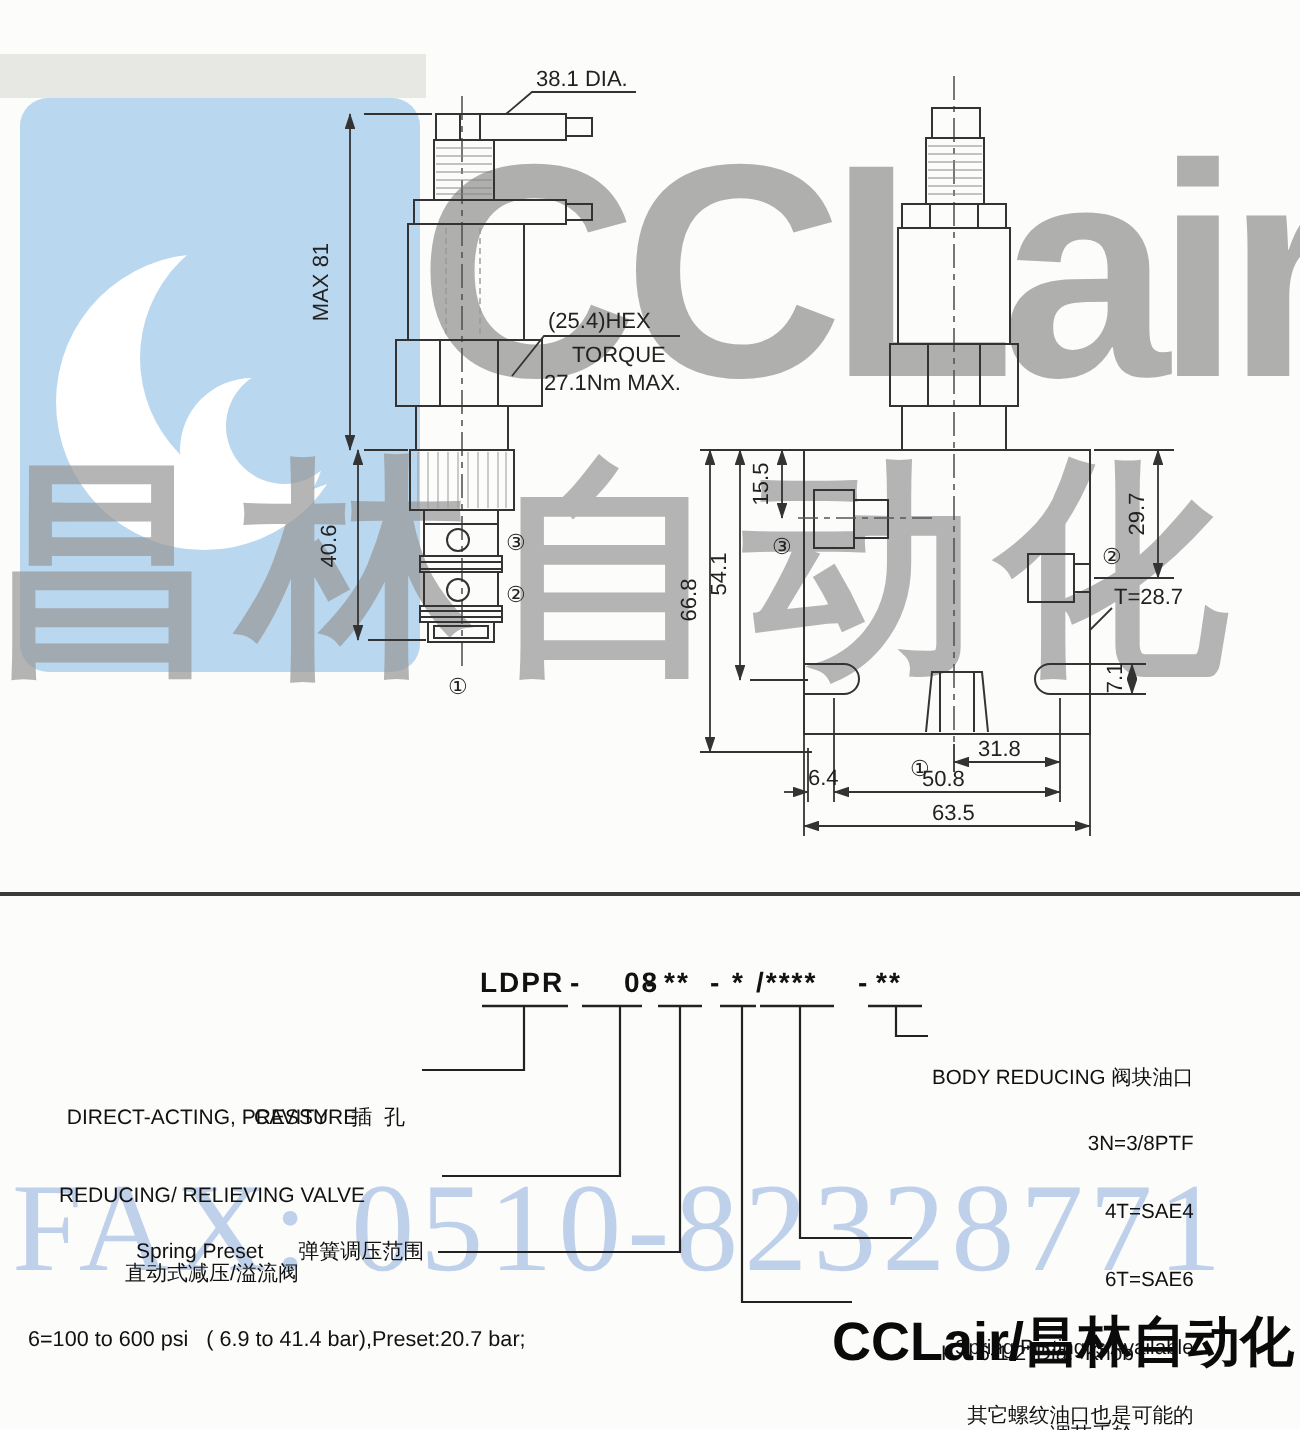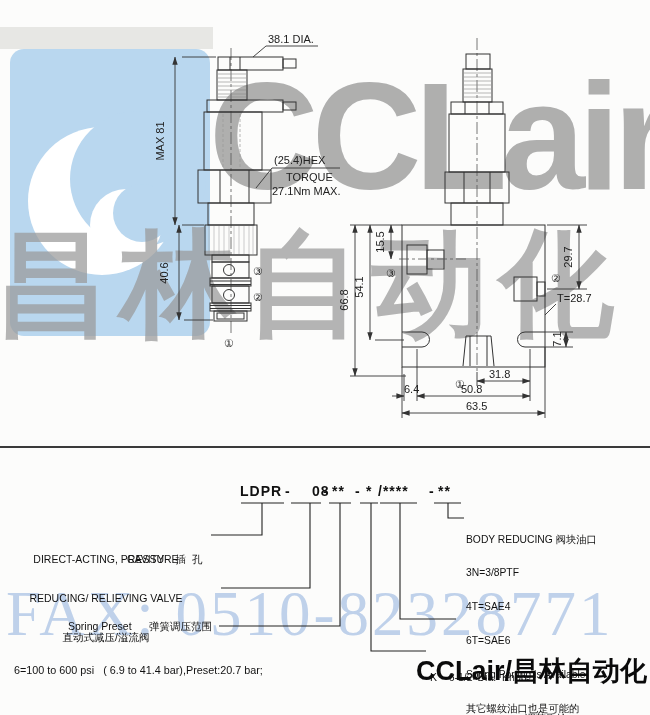--- a/index.html
+++ b/index.html
@@ -11,21 +11,21 @@
   .wm-band{left:0;top:27px;width:213px;height:22px;background:#e7e7e4;}
   .wm-blob{left:10px;top:49px;width:200px;height:287px;background:#b9d7ef;border-radius:14px;}
   .wm-brand{left:209px;top:60px;font-size:152px;font-weight:700;letter-spacing:-7px;
             color:rgba(152,152,152,0.78);white-space:pre;line-height:1;}
   .wm-brand-cn{left:-6px;top:226px;font-size:116px;font-weight:700;letter-spacing:10px;
             color:rgba(152,152,152,0.72);white-space:pre;line-height:1;}
   .wm-blue{left:6px;font-family:"Liberation Serif",serif;font-size:63px;letter-spacing:3px;
             color:rgba(147,178,222,0.58);white-space:pre;line-height:1;}
   .wm-tel{top:503px;} .wm-fax{top:583px;}
   
-  .lay2{z-index:2;} .lay3{z-index:3;}
+  .lay2{z-index:2;} .lay3{z-index:3;text-align:right;}
   .divider{left:0;top:446px;width:650px;height:2px;background:#3a3a3a;}
   svg text{fill:#222;font-family:"Liberation Sans",sans-serif;font-size:11px;}
   .ord{white-space:pre;font-size:10.5px;line-height:13px;color:#111;}
   .code-seg{position:absolute;top:483px;font-size:14px;font-weight:700;color:#111;
             letter-spacing:1px;white-space:pre;}
   .footer-brand{right:3px;top:653px;font-size:27px;font-weight:700;color:#0a0a0a;white-space:pre;}
 </style>
 </head>
 <body>
 

